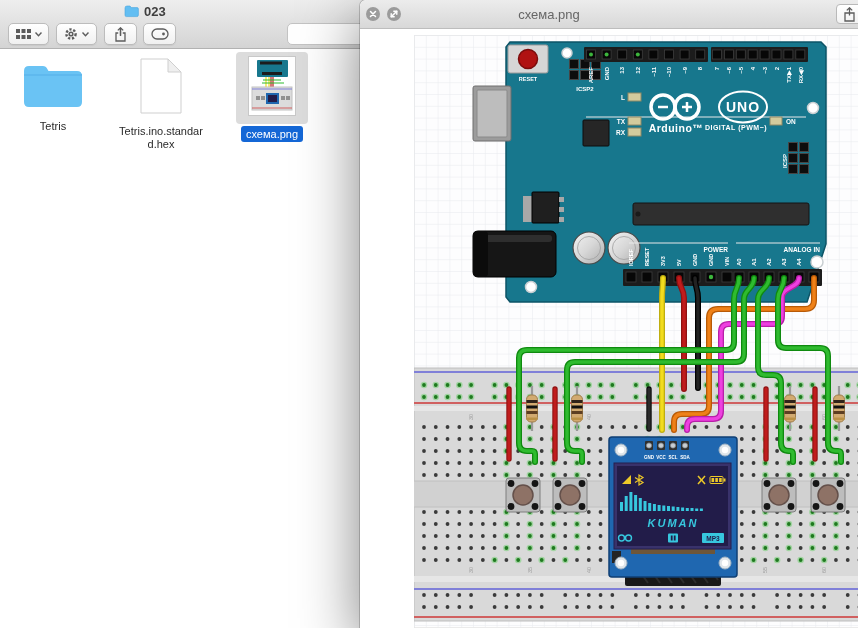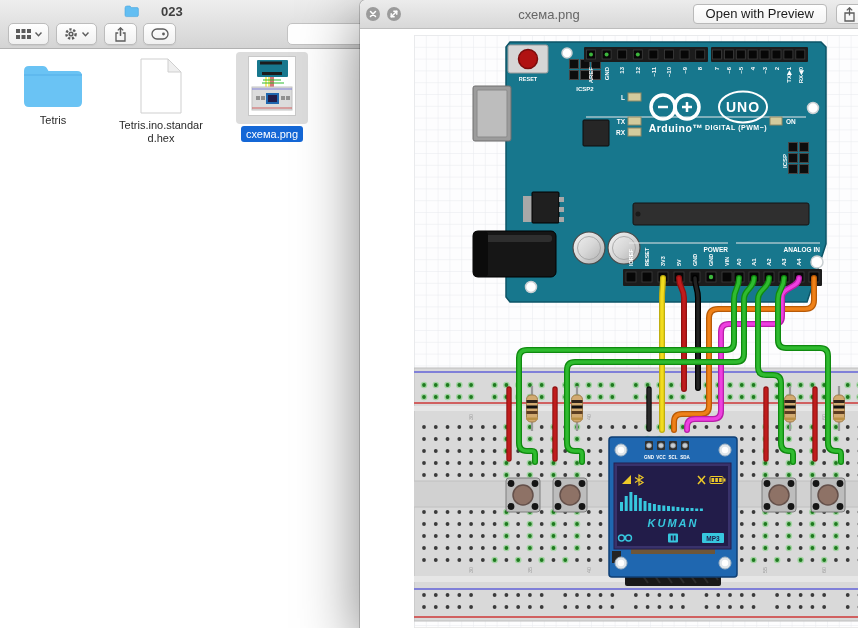--- a/index.html
+++ b/index.html
@@ -2,29 +2,29 @@
 <html><head>
 <meta charset="utf-8">
 <style>
   html,body{margin:0;padding:0;}
   body{width:858px;height:628px;overflow:hidden;position:relative;
        font-family:"Liberation Sans",sans-serif;background:#fff;}
   
   #finder{position:absolute;inset:0;background:#fff;}
   .fheader{position:absolute;left:0;top:0;right:0;height:48px;
            background:linear-gradient(#eeeeee,#d4d4d4);border-bottom:1px solid #b2b2b2;}
-  .ftitle{position:absolute;top:3px;left:124px;height:16px;display:flex;align-items:center;gap:22px;
+  .ftitle{position:absolute;top:3px;left:124px;height:16px;display:flex;align-items:center;gap:5px;
           font-size:13px;font-weight:bold;color:#3f3f3f;}
   .tbtn{position:absolute;top:23px;height:22px;box-sizing:border-box;
         background:linear-gradient(#ffffff,#f0f0f0);border:1px solid #bcbcbc;border-radius:5px;
         display:flex;align-items:center;justify-content:center;gap:4px;box-shadow:0 1px 1px rgba(0,0,0,.06);}
   .search{position:absolute;top:23px;left:287px;width:110px;height:22px;box-sizing:border-box;
           background:#fff;border:1px solid #c3c3c3;border-radius:5px;}
   .file-item{position:absolute;text-align:center;}
-  .file-label{font-size:11px;line-height:13px;color:#2a2a2a;margin-top:1px;}
+  .file-label{font-size:11px;line-height:13px;color:#2a2a2a;margin-top:7px;}
   .pill{display:inline-block;background:#1467d6;color:#fff;border-radius:3px;
         padding:1px 5px;font-size:11px;line-height:14px;margin-top:2px;}
   .selbox{display:inline-block;background:#dcdcdc;border-radius:4px;padding:4px 12px;}
   
   #quicklook{position:absolute;left:360px;top:0;width:498px;height:628px;background:#fff;
              border-radius:6px 0 0 0;overflow:hidden;
              box-shadow:0 18px 60px rgba(0,0,0,.5),0 0 0 1px rgba(0,0,0,.18);}
   .qlbar{position:relative;height:28px;background:linear-gradient(#ececec,#d8d8d8);
          border-bottom:1px solid #bdbdbd;border-radius:6px 0 0 0;}
   .qlcircle{position:absolute;top:7px;width:14px;height:14px;border-radius:50%;background:#9b9b9b;border:none;padding:0;}
@@ -133,21 +133,20 @@
         <path d="M4.5,4.5 L9.5,9.5 M9.5,4.5 L4.5,9.5" stroke="#fff" stroke-width="1.5" stroke-linecap="round"></path>
       </svg>
     </button>
     <button class="qlcircle" style="left:27px;">
       <svg width="14" height="14" viewBox="0 0 14 14">
         <path d="M4.2,9.8 L9.8,4.2" stroke="#fff" stroke-width="1.5" stroke-linecap="round"></path>
         <path d="M9.8,4.2 h-3 m3,0 v3 M4.2,9.8 h3 m-3,0 v-3" stroke="#fff" stroke-width="1.4" stroke-linecap="round"></path>
       </svg>
     </button>
     <div class="qltitle">схема.png</div>
-    <button class="qlopen">Open with Preview</button>
     <button class="qlshare">
       <svg width="13" height="15" viewBox="0 0 13 15">
         <path d="M2,6 h9 v8 h-9 z" fill="none" stroke="#5c5c5c" stroke-width="1.3"></path>
         <path d="M6.5,8.5 V1 M3.8,3.4 L6.5,0.8 L9.2,3.4" fill="none" stroke="#5c5c5c" stroke-width="1.3"></path>
       </svg>
     </button>
   </div>
 
   <div id="diagram-wrap">
   <svg id="diagram-svg" width="473" height="593" viewBox="378 35 473 593">

